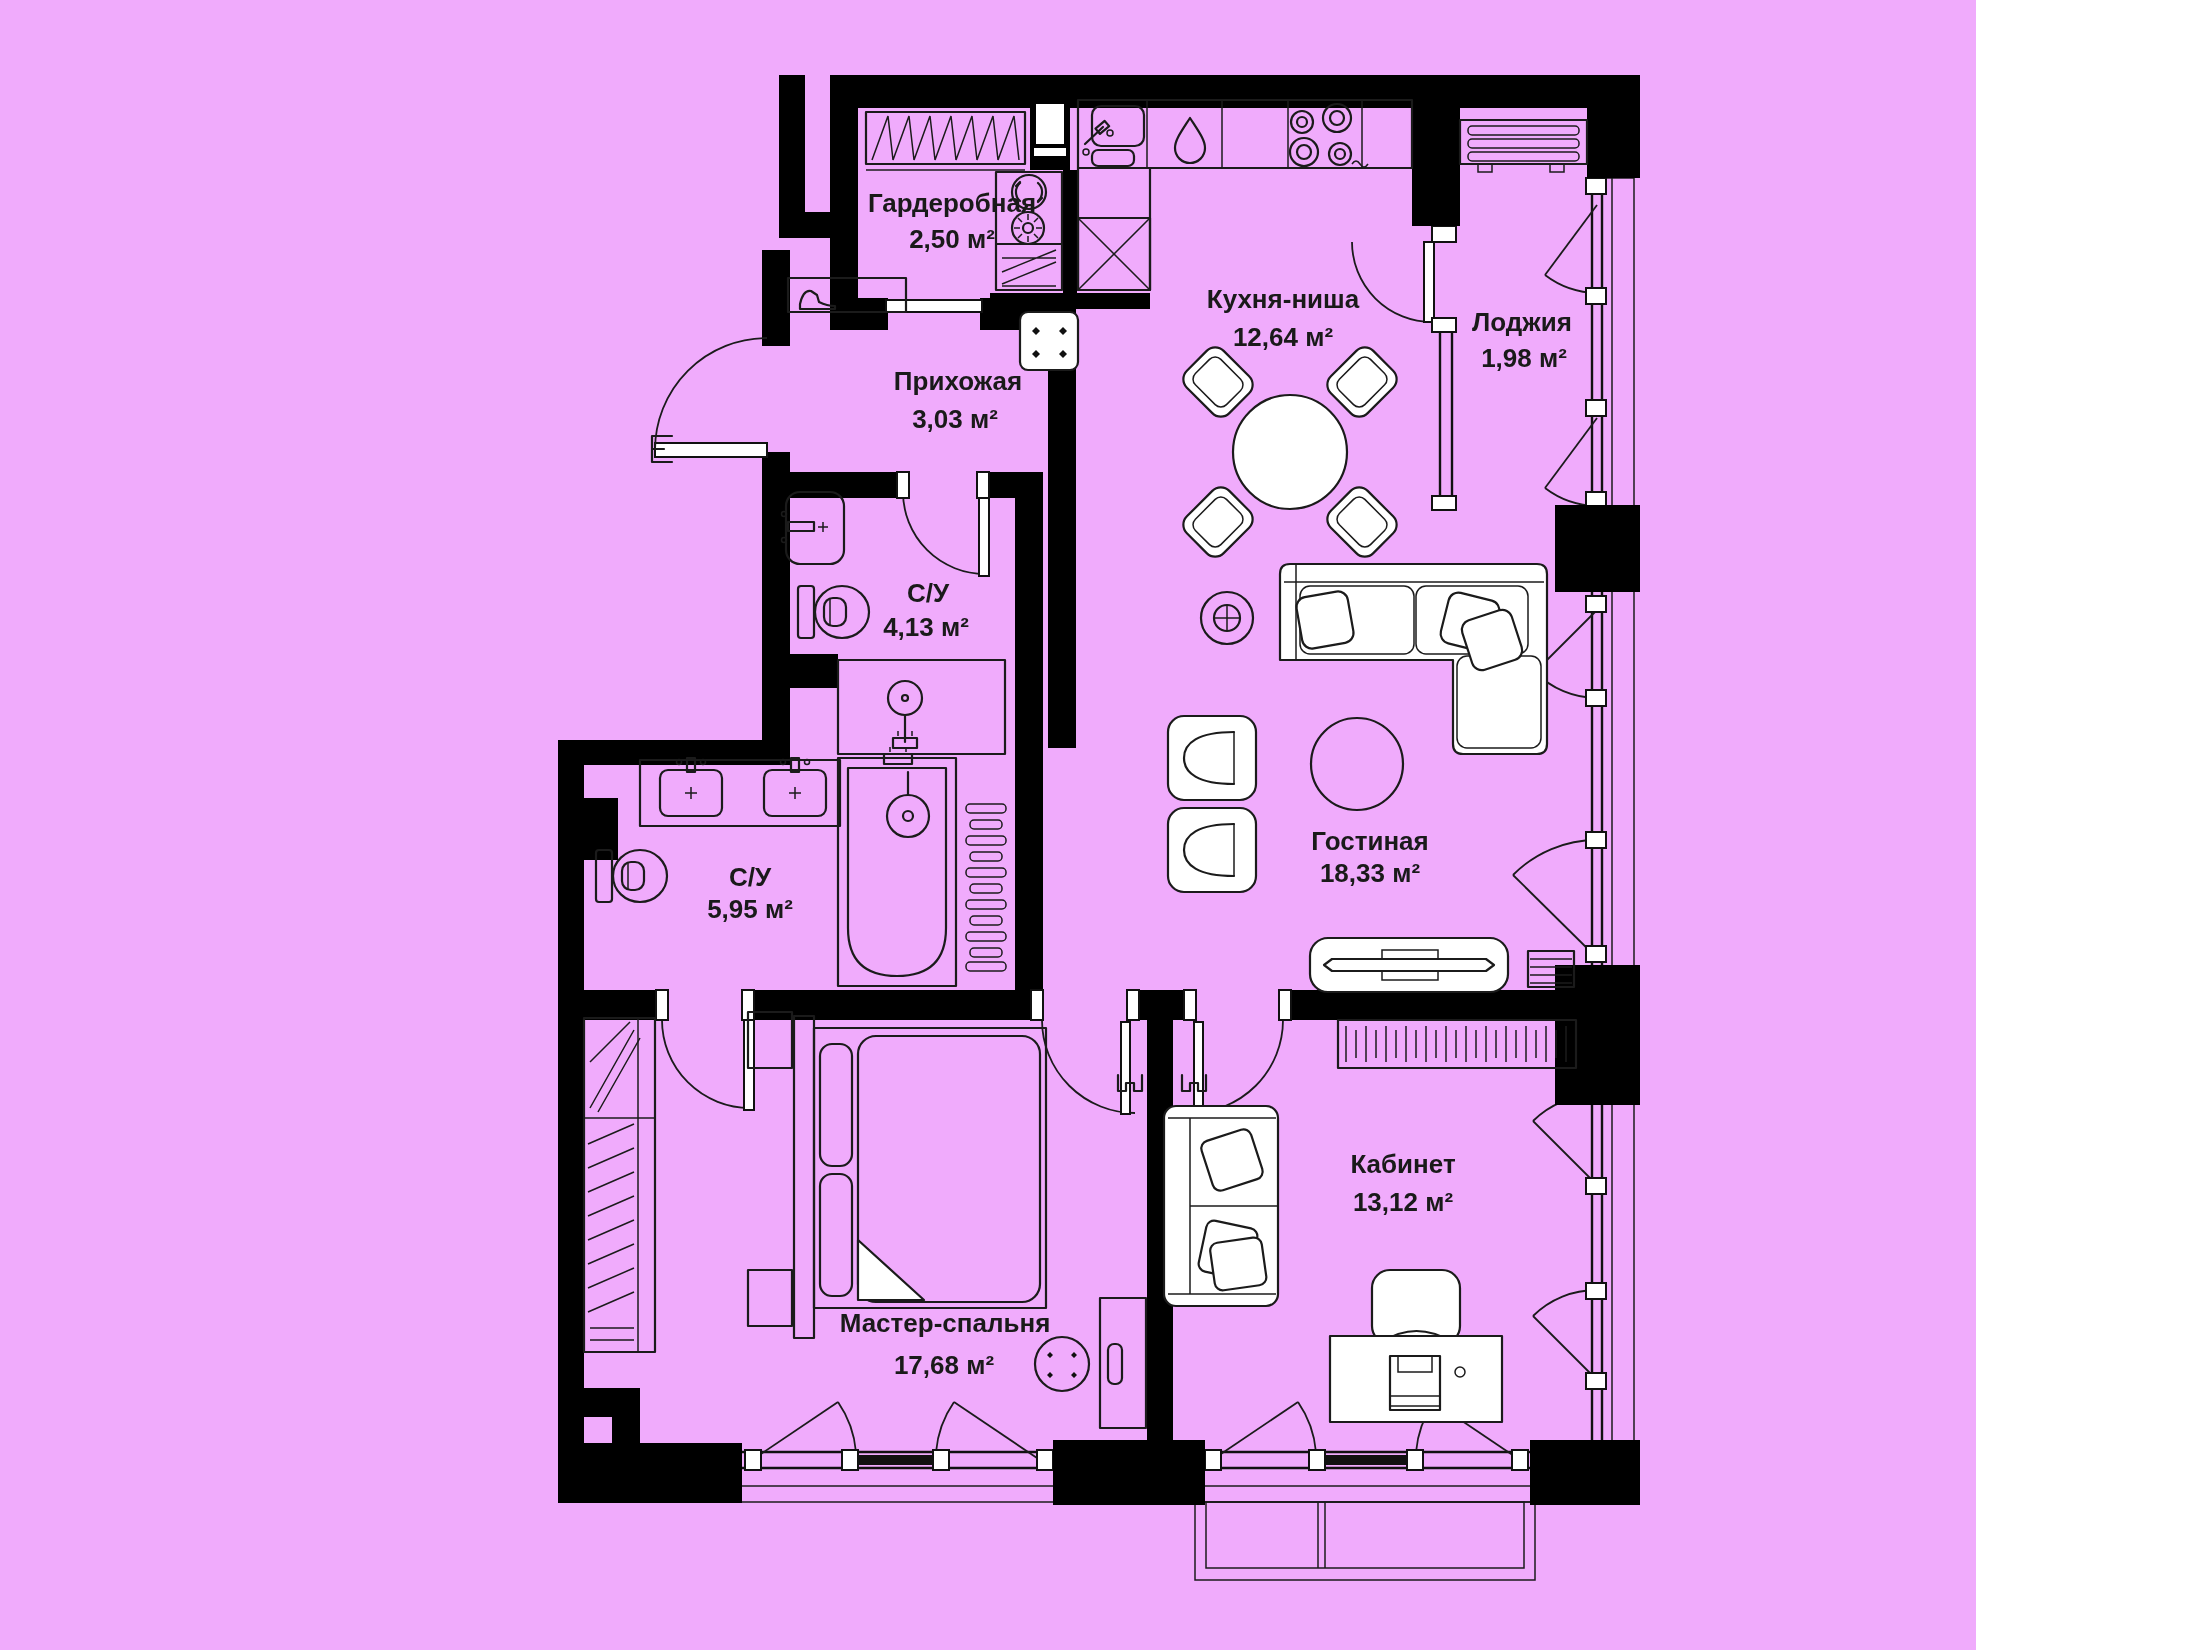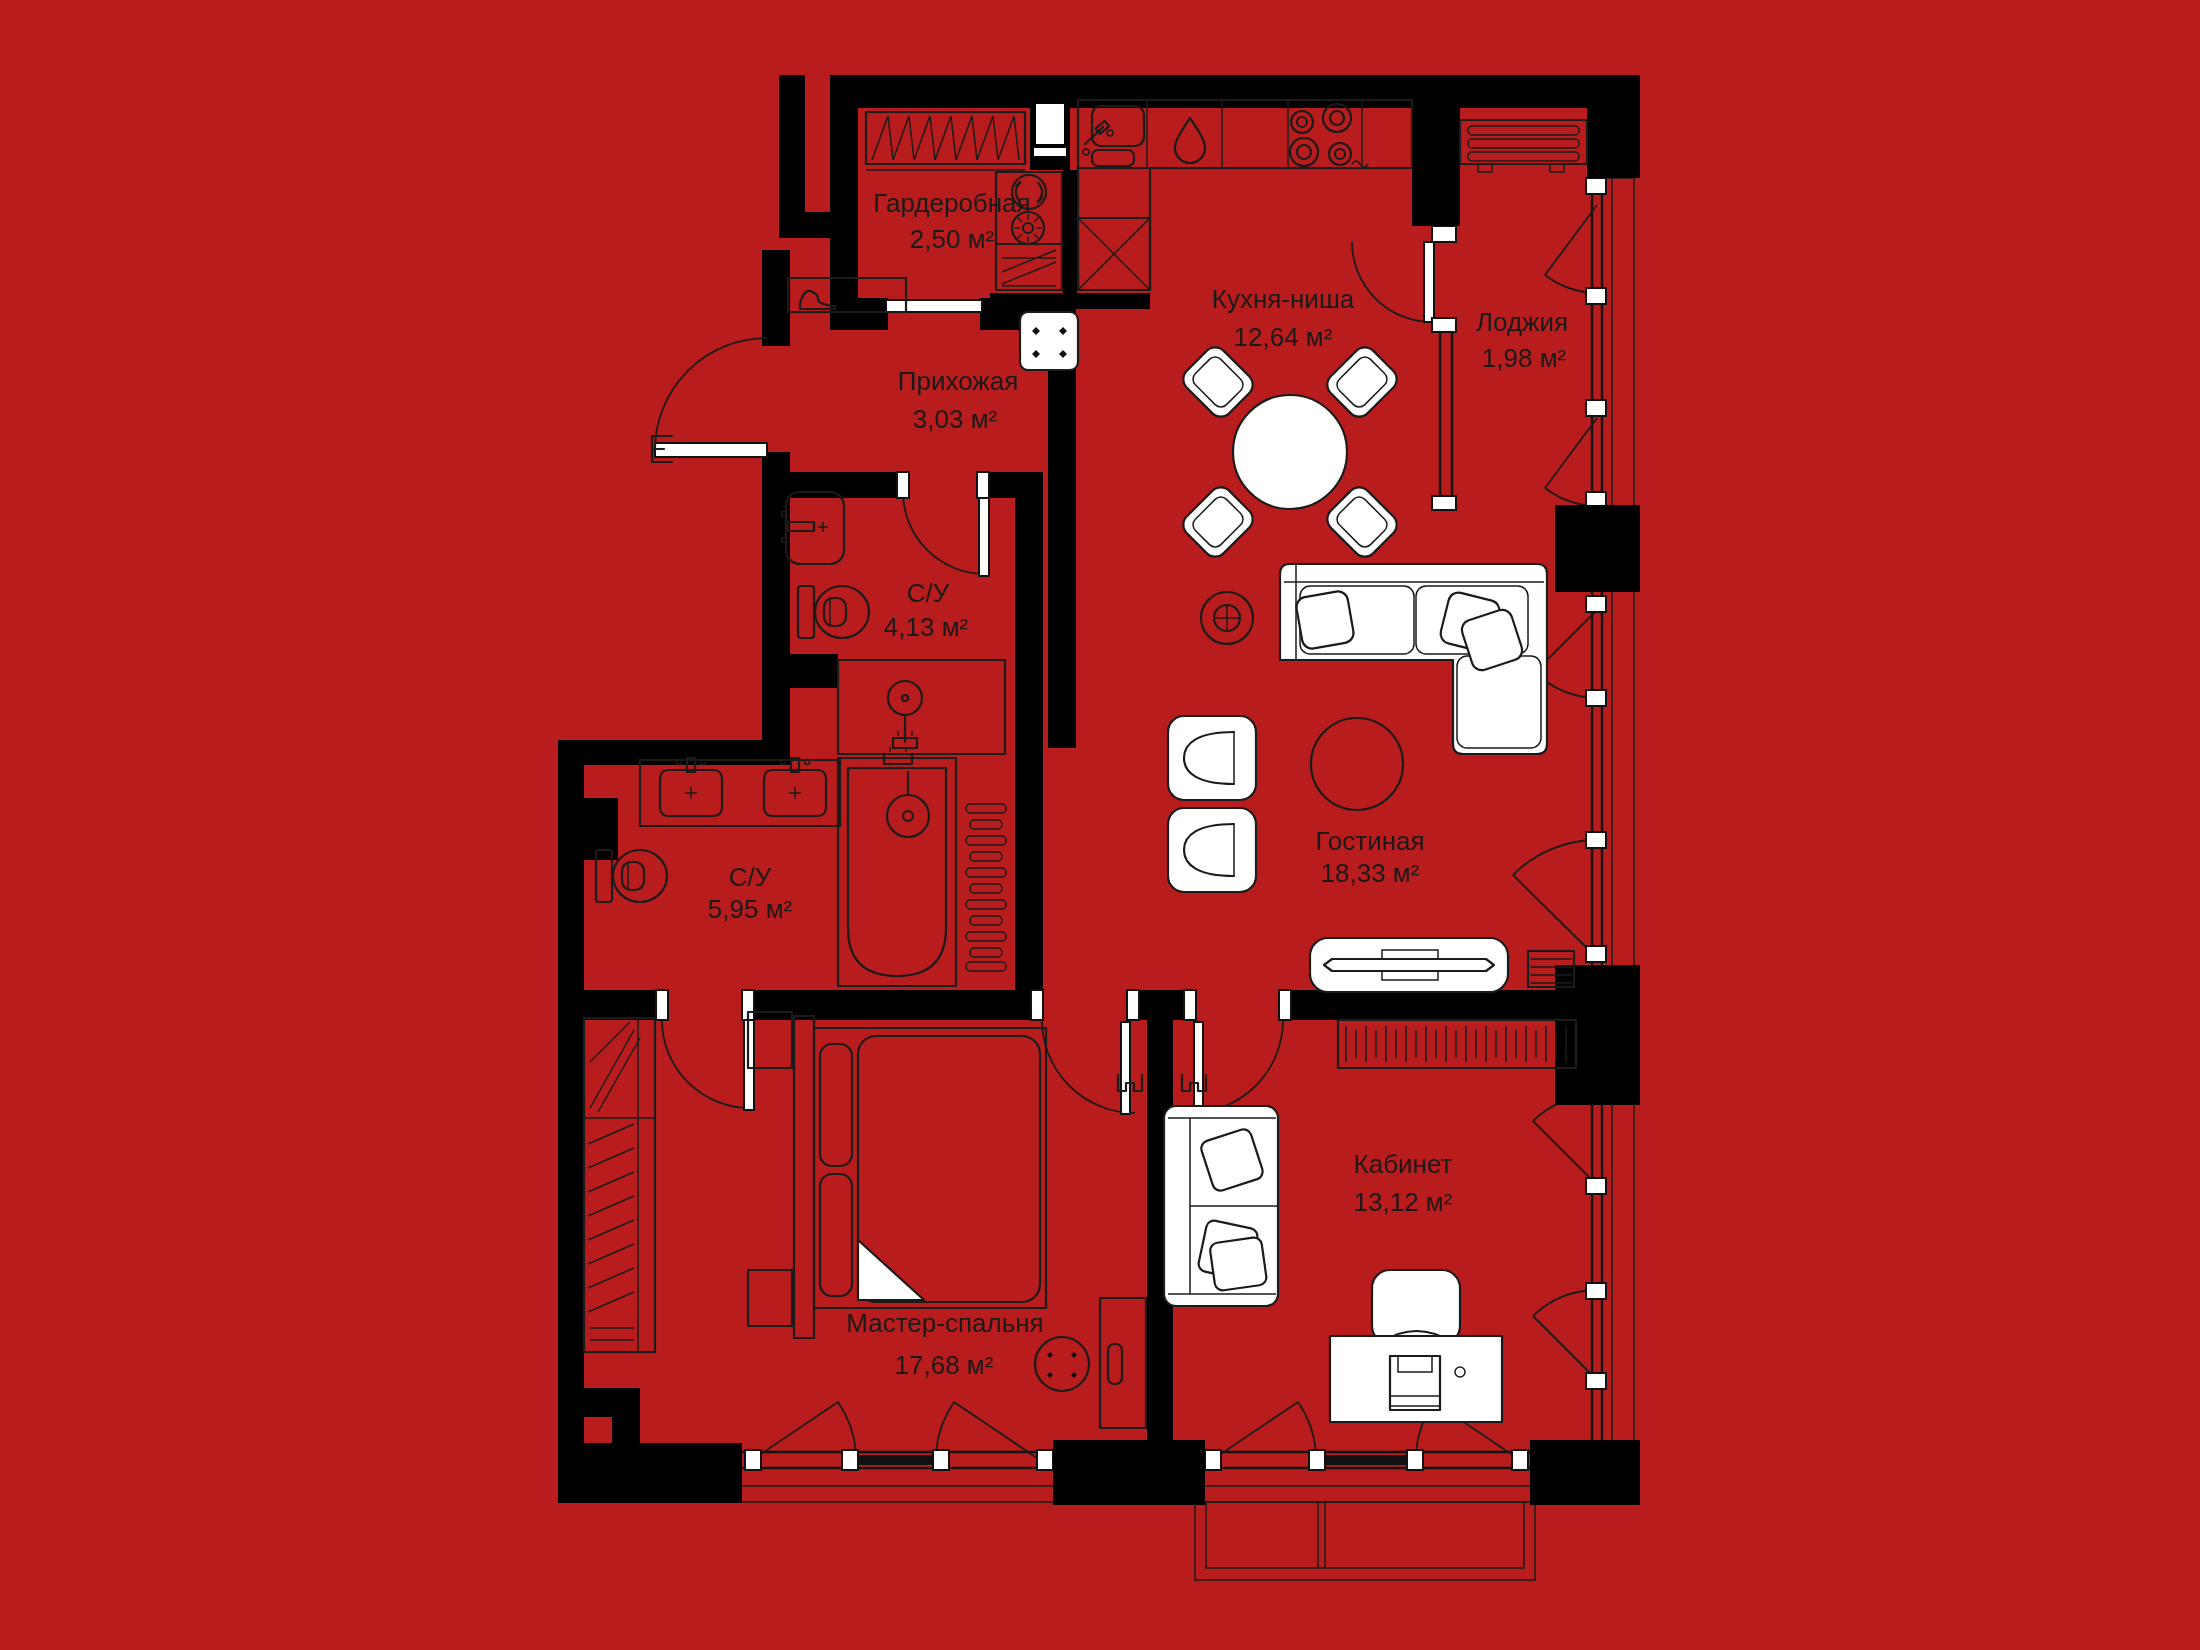--- a/index.html
+++ b/index.html
@@ -1,16 +1,16 @@
 <!DOCTYPE html>
 <html><head>
 <meta charset="utf-8">
 <style>
   html,body{margin:0;padding:0;background:#fff;}
-  .page{width:2200px;height:1650px;background:#b91c1c;position:relative;}
+  .page{width:1976px;height:1650px;background:#f0abfc;position:relative;font-weight:bold;}
   svg{display:block;}
   .w{fill:#000;stroke:none;}
   .f{fill:none;stroke:#1b1b1b;stroke-width:2.2;stroke-linejoin:round;stroke-linecap:round;}
   .fw{fill:#fff;stroke:#1b1b1b;stroke-width:2.2;stroke-linejoin:round;}
   .thin{fill:none;stroke:#1b1b1b;stroke-width:1.5;}
   .arc{fill:none;stroke:#1b1b1b;stroke-width:1.8;}
   .glz{fill:none;stroke:#111;stroke-width:2.4;}
   .jamb{fill:#fff;stroke:#111;stroke-width:2;}
   .dark{fill:#111;stroke:none;}
   .lbl{font-family:"Liberation Sans",sans-serif;font-size:26px;fill:#1a1a1a;text-anchor:middle;}

